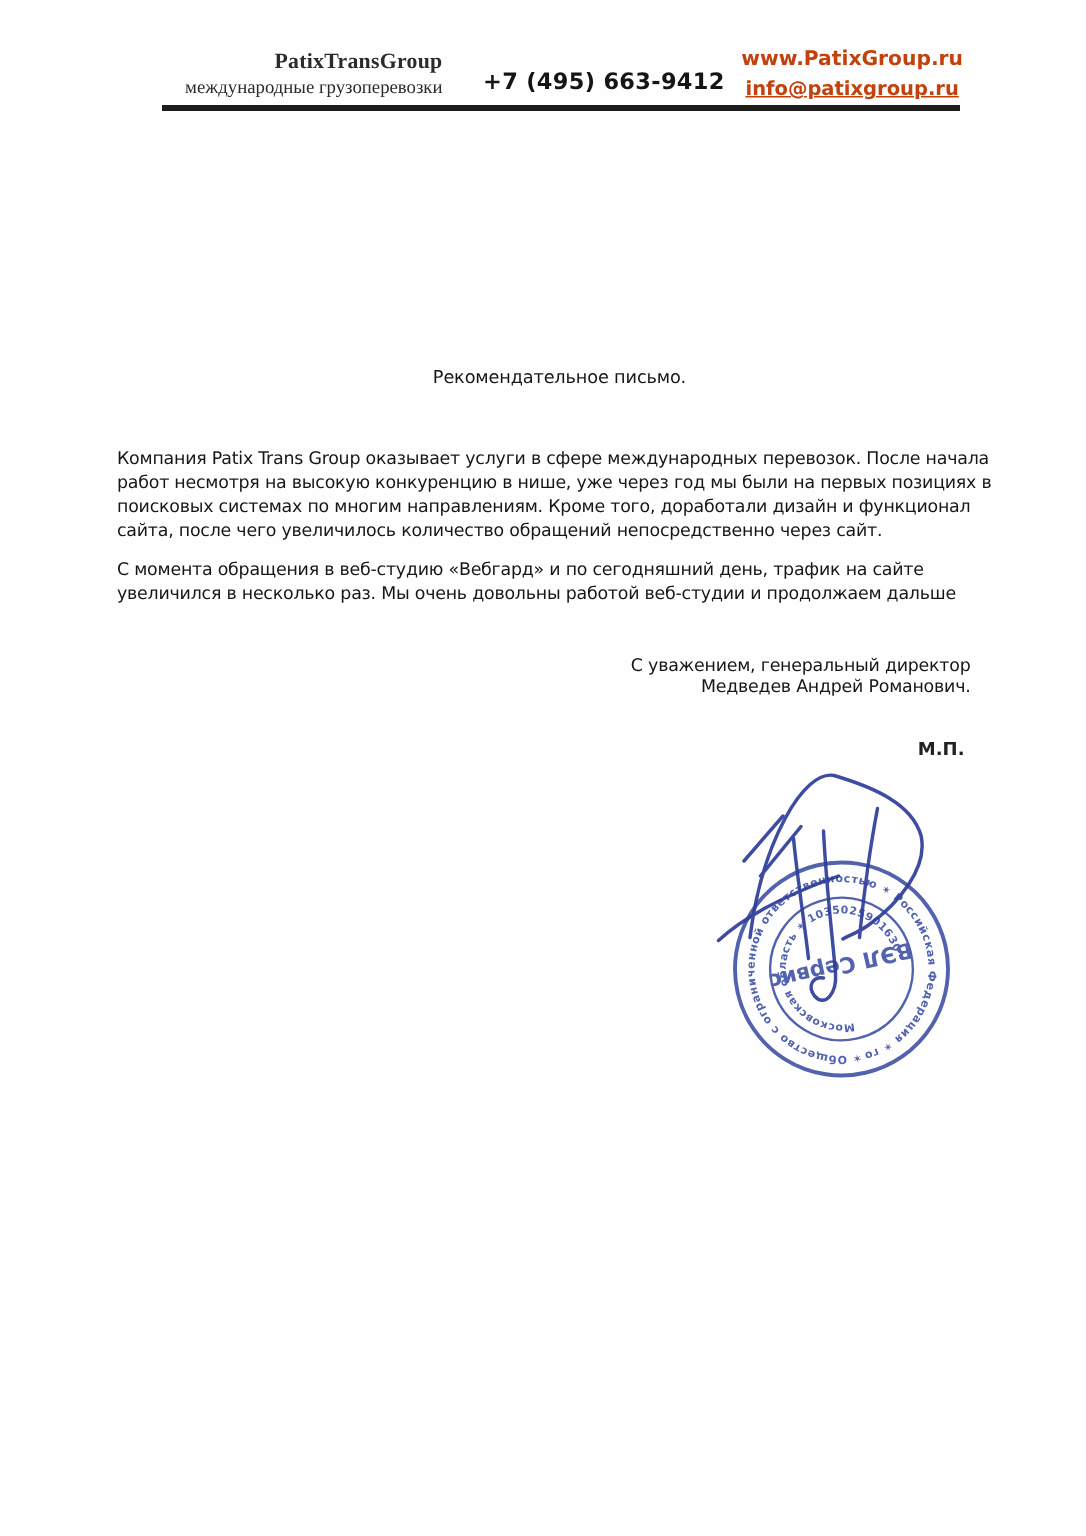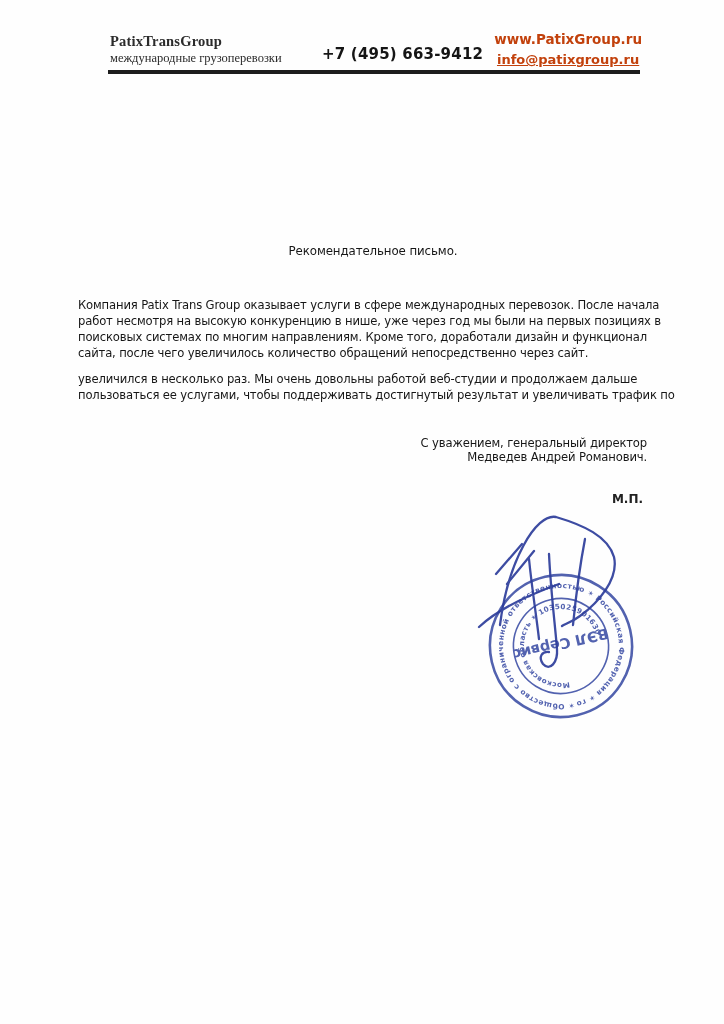--- a/index.html
+++ b/index.html
@@ -1,21 +1,21 @@
 <!DOCTYPE html>
 <html><head>
 <meta charset="utf-8">
 <style>
   html,body{margin:0;padding:0;background:#ffffff;}
   .page{
     position:relative;width:724px;height:1024px;background:#fefefe;overflow:hidden;
     font-family:"DejaVu Sans",sans-serif;color:#1c1c1c;
   }
   
-  .logo-block{position:absolute;left:110px;top:33px;width:185px;text-align:left;
+  .logo-block{position:absolute;left:110px;top:33px;width:185px;text-align:right;
     font-family:"Liberation Serif",serif;color:#2b2b2b;}
   .logo-title{font-size:14.5px;font-weight:bold;letter-spacing:.2px;}
   .logo-sub{font-size:12.5px;margin-top:1px;}
   .phone{position:absolute;left:322px;top:45px;font-size:15px;font-weight:bold;color:#151515;letter-spacing:.2px;}
   .web-block{position:absolute;right:82px;top:31px;text-align:center;color:#c2410c;}
   .website{font-size:13.5px;font-weight:bold;}
   .email{font-size:13px;font-weight:bold;margin-top:5px;text-decoration:underline;}
   .header-rule{position:absolute;left:108px;top:70px;width:532px;height:4px;background:#1d1d1d;}
   
   .letter-title{position:absolute;left:90px;top:244px;width:566px;text-align:center;
@@ -51,22 +51,22 @@
   <div class="header-rule"></div>
 
   <div class="letter-title">Рекомендательное письмо.</div>
 
   <div class="body-block">
     <div class="line">Компания Patix Trans Group оказывает услуги в сфере международных перевозок. После начала</div>
     <div class="line">работ несмотря на высокую конкуренцию в нише, уже через год мы были на первых позициях в</div>
     <div class="line">поисковых системах по многим направлениям. Кроме того, доработали дизайн и функционал</div>
     <div class="line">сайта, после чего увеличилось количество обращений непосредственно через сайт.</div>
     <div class="para-gap"></div>
+    <div class="line">С момента обращения в веб-студию «Вебгард» и по сегодняшний день, трафик на сайте</div>
     <div class="line">увеличился в несколько раз. Мы очень довольны работой веб-студии и продолжаем дальше</div>
-    <div class="line">пользоваться ее услугами, чтобы поддерживать достигнутый результат и увеличивать трафик по</div>
   </div>
 
   <div class="signoff">
     <div class="line">С уважением, генеральный директор</div>
     <div class="line">Медведев Андрей Романович.</div>
   </div>
 
   <div class="mp">М.П.</div>
 
   <div class="stamp-wrap">

